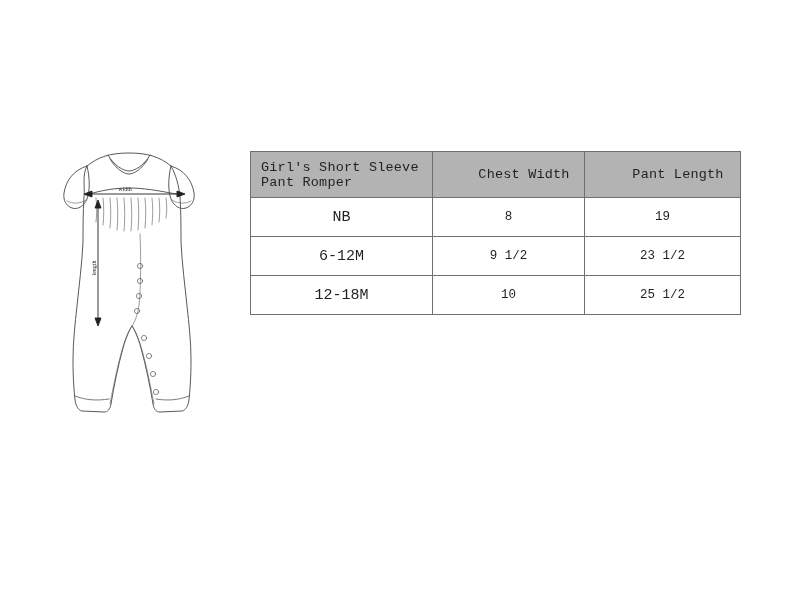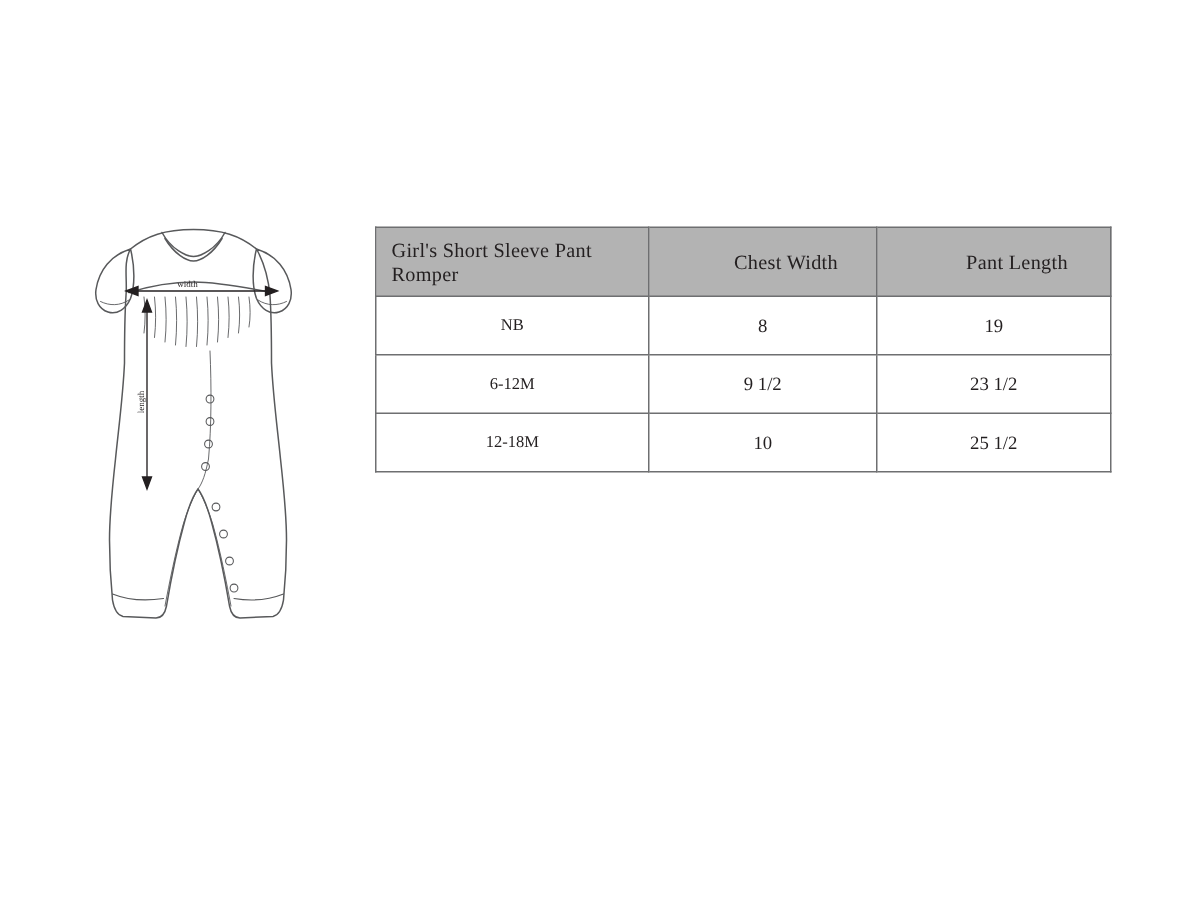--- a/index.html
+++ b/index.html
@@ -29,20 +29,21 @@
   }
 
   
   #size-chart {
     position: absolute;
     left: 250px;
     top: 151px;
     width: 490px;
     border-collapse: collapse;
     table-layout: fixed;
+    font-family: Liberation Mono, monospace;
   }
   #size-chart col.c1 { width: 182px; }
   #size-chart col.c2 { width: 152px; }
   #size-chart col.c3 { width: 156px; }
 
   #size-chart th,
   #size-chart td {
     border: 1px solid #6e6f71;
     text-align: center;
     vertical-align: middle;
@@ -61,21 +62,21 @@
     text-align: left;
     padding-left: 10px;
   }
 
   #size-chart tbody td {
     height: 36px;
     font-size: 12.5px;
     background: #ffffff;
   }
   #size-chart tbody td.size-cell {
-    font-size: 11px;
+    font-size: 15px;
   }
 
   
   .measure-label {
     font-family: "Liberation Serif", serif;
     font-size: 6px;
     fill: #231f20;
   }
 </style>
 </head>

